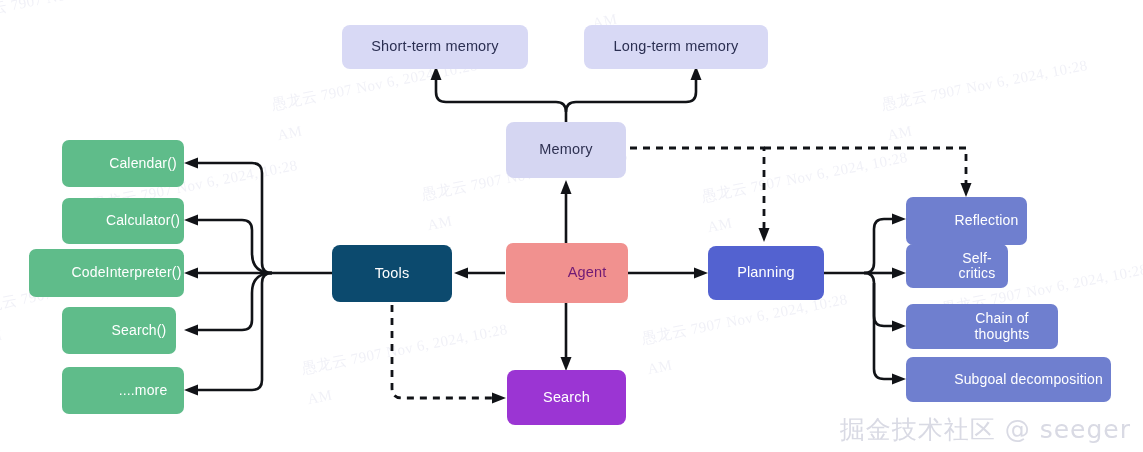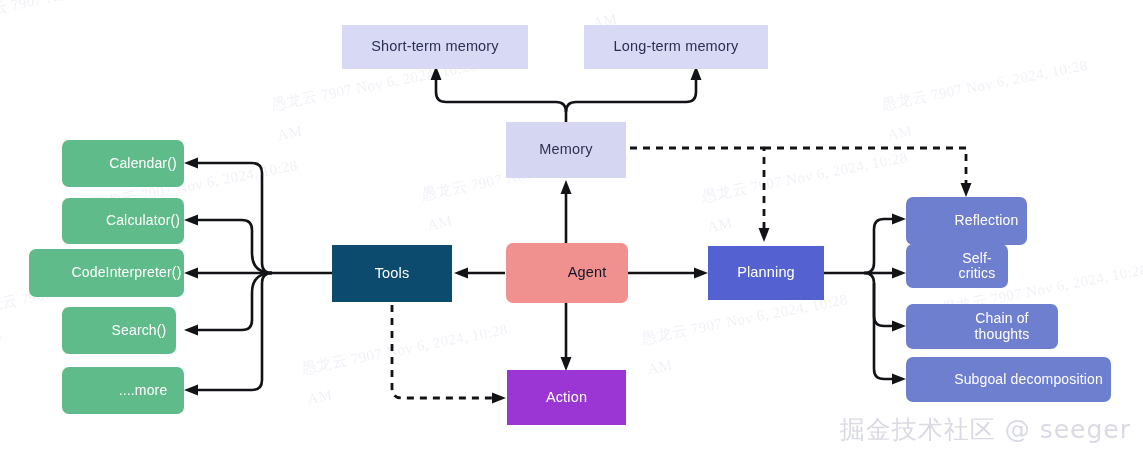--- a/index.html
+++ b/index.html
@@ -48,26 +48,26 @@
   .node{
     position:absolute;
     display:flex;align-items:center;justify-content:center;
     text-align:center;
     box-sizing:border-box;
     font-size:14.5px;
     line-height:1.1;
     letter-spacing:.15px;
     user-select:none;
   }
-  .rounded{border-radius:0;}
+  .rounded{border-radius:8px;}
   .sq{border-radius:7px;padding-left:40px;}
 
   .n-memtop{background:#d8d9f5;color:#2b2f52;font-size:14.5px;}
   .n-memory{background:#d5d6f2;color:#2e3152;}
-  .n-agent{background:#f1918f;color:#0f172a;}
+  .n-agent{background:#f1918f;color:#701a75;}
   .n-tools{background:#0c4a6e;color:#ffffff;}
   .n-action{background:#9b35d3;color:#ffffff;}
   .n-plan{background:#5362d0;color:#ffffff;}
   .n-plansub{background:#6f7fcf;color:#ffffff;font-size:14px;}
   .n-tool{background:#5fbc8a;color:#ffffff;font-size:14px;}
 </style>
 </head>
 <body>
 
 <div id="canvas">
@@ -155,21 +155,21 @@
 
   <div class="node sq n-agent" style="left:506px;top:243px;width:122px;height:60px;">
     <span>Agent</span>
   </div>
 
   <div class="node rounded n-tools" style="left:332px;top:245px;width:120px;height:57px;">
     <span>Tools</span>
   </div>
 
   <div class="node rounded n-action" style="left:507px;top:370px;width:119px;height:55px;">
-    <span>Action</span>
+    <span>Search</span>
   </div>
 
   <div class="node rounded n-plan" style="left:708px;top:246px;width:116px;height:54px;">
     <span>Planning</span>
   </div>
 
   <div class="node sq n-tool" style="left:62px;top:140px;width:122px;height:47px;">
     <span>Calendar()</span>
   </div>
   <div class="node sq n-tool" style="left:62px;top:198px;width:122px;height:46px;">

